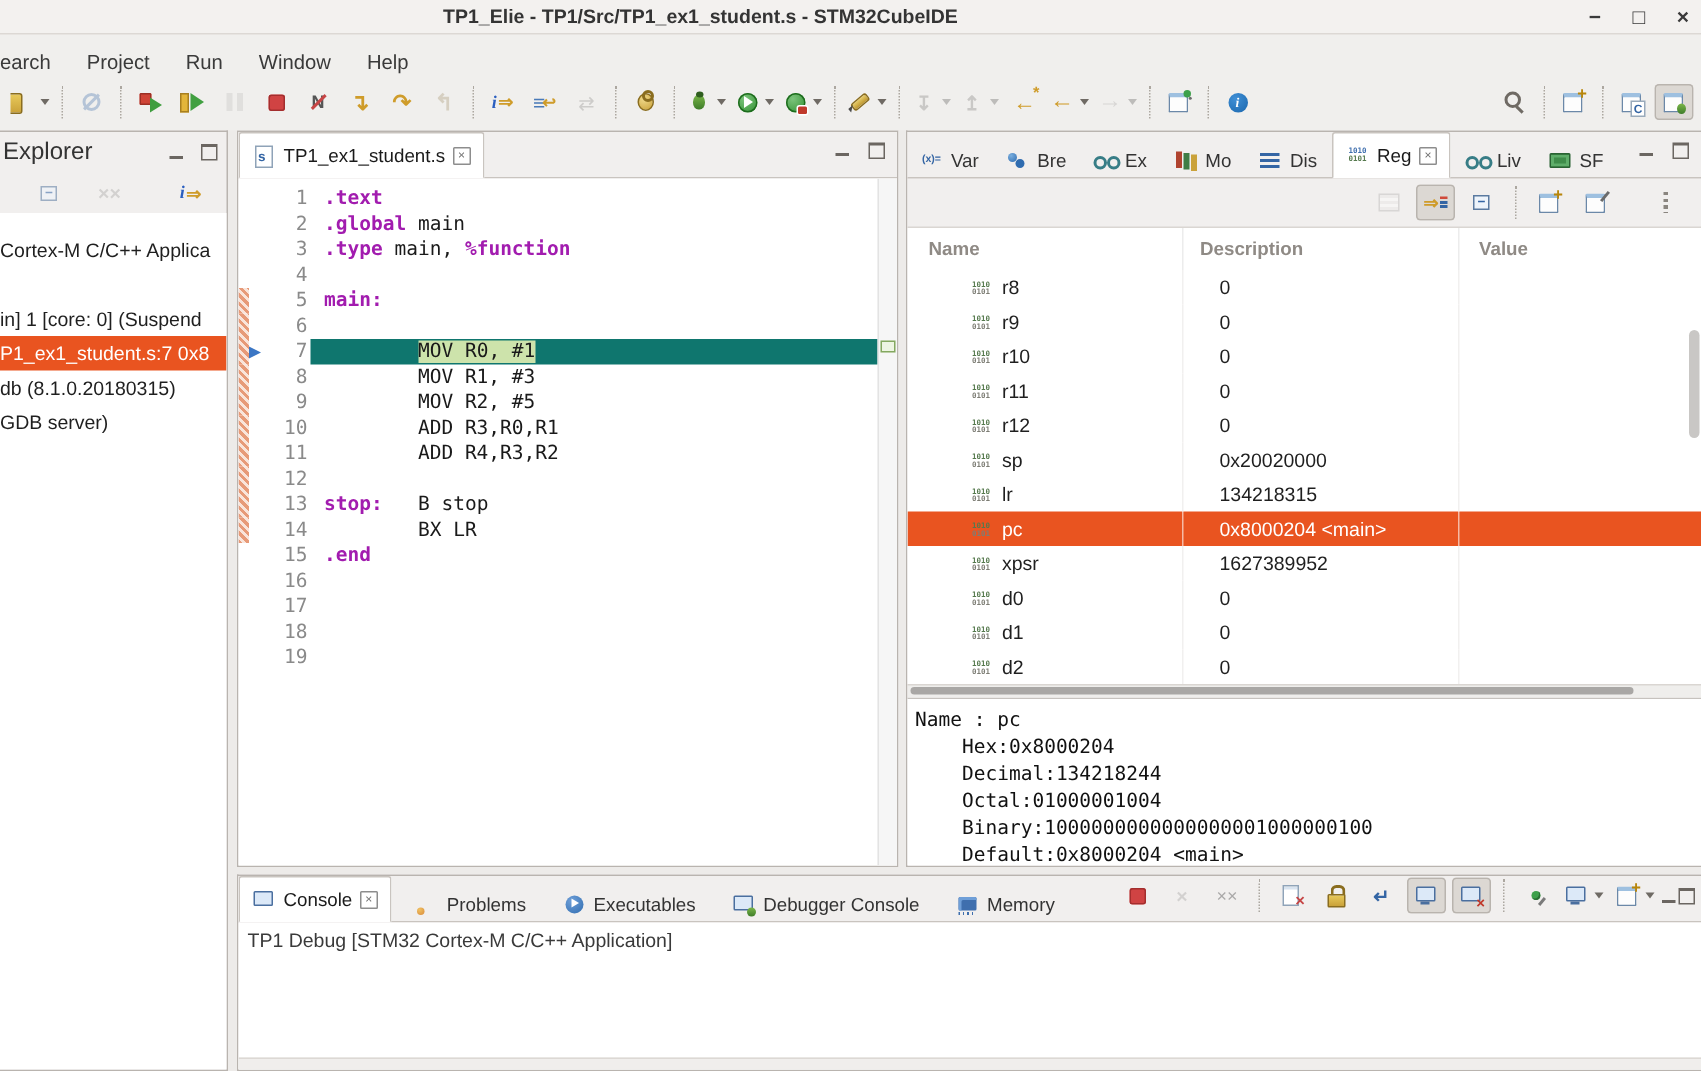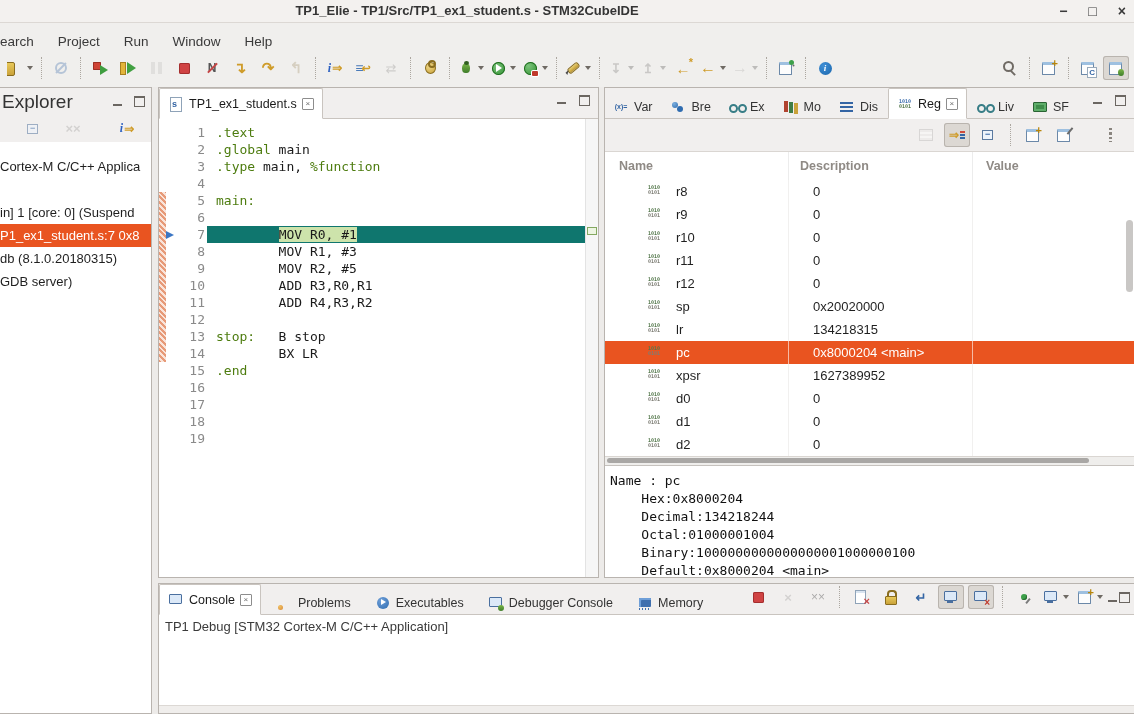--- a/index.html
+++ b/index.html
@@ -116,21 +116,21 @@
   .ic-pin-console::after{content:"";position:absolute;bottom:1px;right:3px;width:2px;height:6px;background:#7a7a7a;transform:rotate(40deg)}
   .pm{display:inline-block;cursor:default}
   .pm-min{width:9px;height:2px;background:#6b6661;margin-top:7px}
   .pm-max{width:9px;height:8px;border:1px solid #6b6661;border-top-width:2px}
 
   
   .workbench{flex:1;display:flex;background:#edebe9;min-height:0}
   .left-panel{width:151px;flex:none;display:flex;flex-direction:column;background:#f1efee;
      border:1px solid #b9b4af;border-left:none;min-height:0}
   .panel-head{height:27px;display:flex;align-items:center;padding:0 6px 0 2px;gap:12px}
-  .panel-title{font-size:19px;color:#333;white-space:nowrap;overflow:hidden;flex:1}
+  .panel-title{font-size:16px;color:#333;white-space:nowrap;overflow:hidden;flex:1}
   .panel-tools{height:27px;display:flex;align-items:center;flex:none}
   .left-panel .panel-tools{padding-left:20px;gap:14px}
   .left-panel .panel-tools .tb-btn{margin:0}
   .dbg-content{flex:1;background:#fff;padding-top:13px;overflow:hidden}
   .dbg-row{height:23px;line-height:23px;font-size:13px;color:#1f1f1f;white-space:nowrap;overflow:hidden}
   .dbg-row.selected{background:#e95420;color:#fff}
 
   .v-sash{width:6px;flex:none;background:#edebe9}
   .center-col{flex:1;display:flex;flex-direction:column;min-width:0}
   .top-row{height:491px;flex:none;display:flex;min-width:0}
@@ -153,40 +153,40 @@
   .editor-body{flex:1;background:#fff;position:relative;overflow:hidden;padding-top:5px}
   .code-line{display:flex;height:17px;font:13px/17px "DejaVu Sans Mono",monospace;color:#1a1a1a}
   .cell-hatch{width:7px;flex:none}
   .cell-hatch.on{background:repeating-linear-gradient(45deg,#e79a78 0 2px,#f9e4da 2px 4px)}
   .cell-arrow{width:15px;flex:none;position:relative}
   .arrow-ip{position:absolute;left:0;top:4.5px;width:0;height:0;border-left:8px solid #3b76c4;
      border-top:4.5px solid transparent;border-bottom:4.5px solid transparent}
   .cell-num{width:24px;flex:none;text-align:right;color:#8a8a8a;padding-right:2px}
   .cell-text{flex:1;padding-left:9px;white-space:pre;overflow:hidden}
   .code-line.current .cell-text{background:#0f766e}
-  .seg.kw{color:#4d7c0f;font-weight:normal}
+  .seg.kw{color:#a21caf;font-weight:bold}
   .seg.ip{background:#cde3ab}
   .ruler{position:absolute;right:0;top:0;bottom:0;width:12px;background:#f6f6f6;border-left:1px solid #e3e3e3}
   .ruler-mark{position:absolute;left:1px;top:108px;width:8px;height:6px;border:1px solid #84a860;background:#edf5e2}
 
   
   .registers-panel{width:529px;flex:none;display:flex;flex-direction:column;border:1px solid #b9b4af;
      border-right:none;background:#fff;min-width:0}
   .registers-panel .tabbar{gap:2px}
   .reg-tools{height:32px;background:#f1efee;display:flex;align-items:center;justify-content:flex-end;
      padding-right:10px;gap:3px;border-bottom:1px solid #dad6d2;flex:none}
   .reg-header{display:grid;grid-template-columns:169px 184px 1fr;height:28px;align-items:center;padding-left:14px;
      color:#8f8a85;font-weight:bold;font-size:12.5px;background:#fff;flex:none}
   .reg-header .hc{align-self:stretch;display:flex;align-items:center}
   .reg-header .c2{border-left:1px solid #ececec;padding-left:13px}
   .reg-header .c3{border-left:1px solid #ececec;padding-left:11px}
   .reg-rows{height:276px;flex:none;position:relative;overflow:hidden;background:#fff}
   .reg-row{display:grid;grid-template-columns:142px 184px 1fr;height:23px;align-items:center;padding-left:41px;
      font-size:13px;color:#1f1f1f}
-  .reg-row .c1{display:flex;align-items:flex-start;gap:14px;overflow:hidden}
+  .reg-row .c1{display:flex;align-items:flex-end;gap:6px;overflow:hidden}
   .reg-row .c2,.reg-row .c3{align-self:stretch;display:flex;align-items:center;border-left:1px solid #f1f0ef;padding-left:24px}
   .reg-row .c3{padding-left:11px}
   .reg-row.selected{background:#e95420;color:#fff}
   .reg-row.selected .c2,.reg-row.selected .c3{border-left-color:rgba(255,255,255,.6)}
   .reg-icon{width:16px;height:12px;display:inline-flex;flex-direction:column;align-items:center;justify-content:center;
      font:bold 5px/5px "DejaVu Sans Mono",monospace;color:#55794d;flex:none}
   .reg-icon::before{content:"1010"}
   .reg-icon::after{content:"0101";color:#7d7d74}
   .reg-vscroll{position:absolute;right:1px;top:40px;width:7px;height:72px;background:#c9c7c5;border-radius:4px}
   .reg-hscroll{height:8px;flex:none;background:#efeeec;border-top:1px solid #dad6d2;position:relative}

